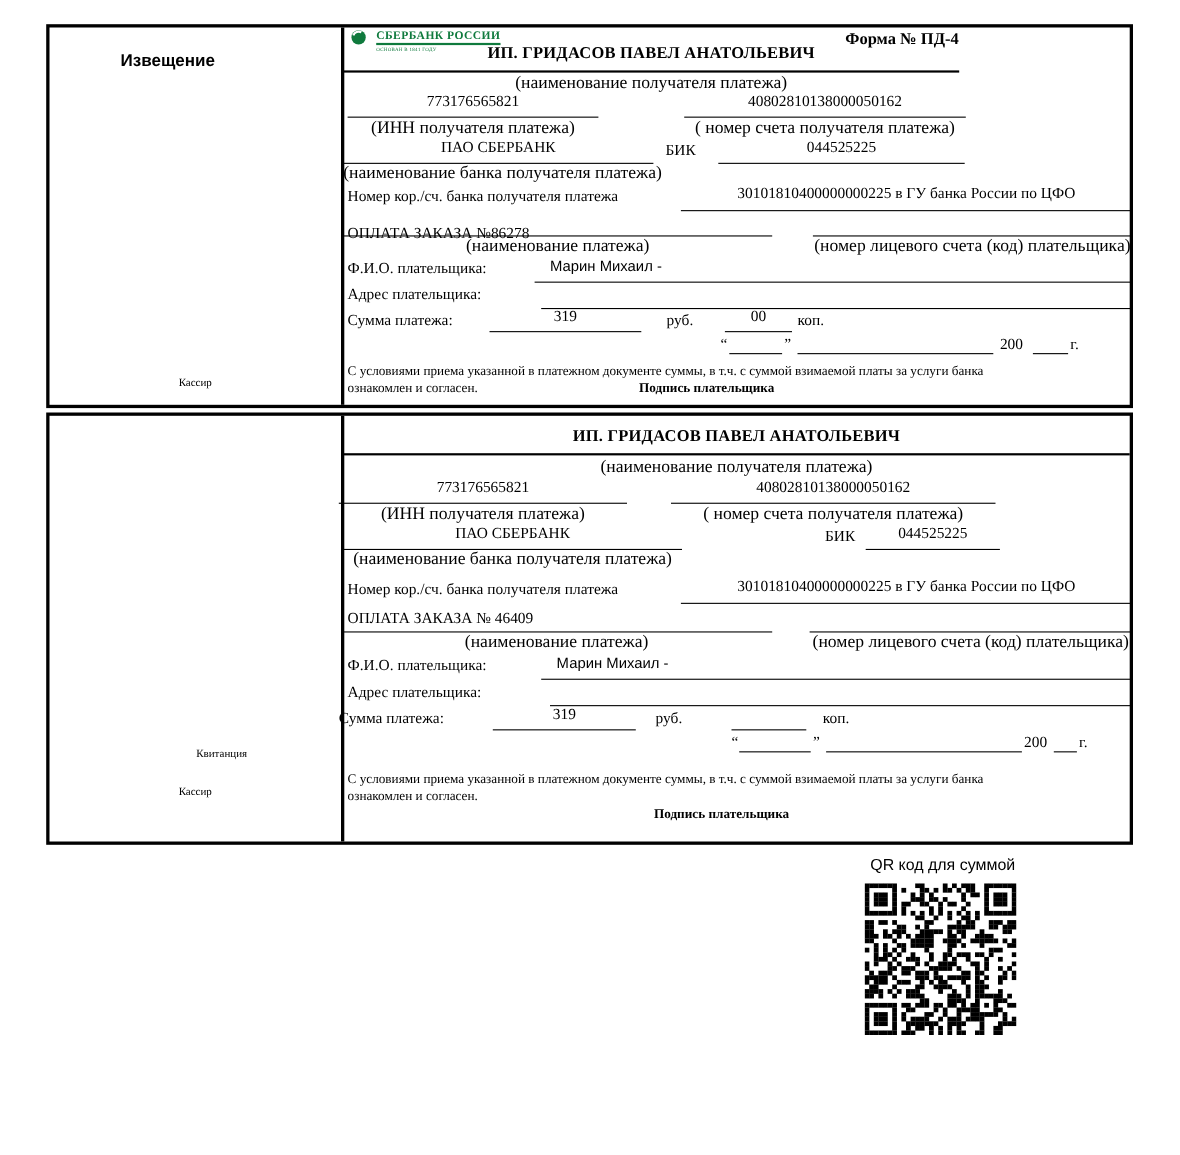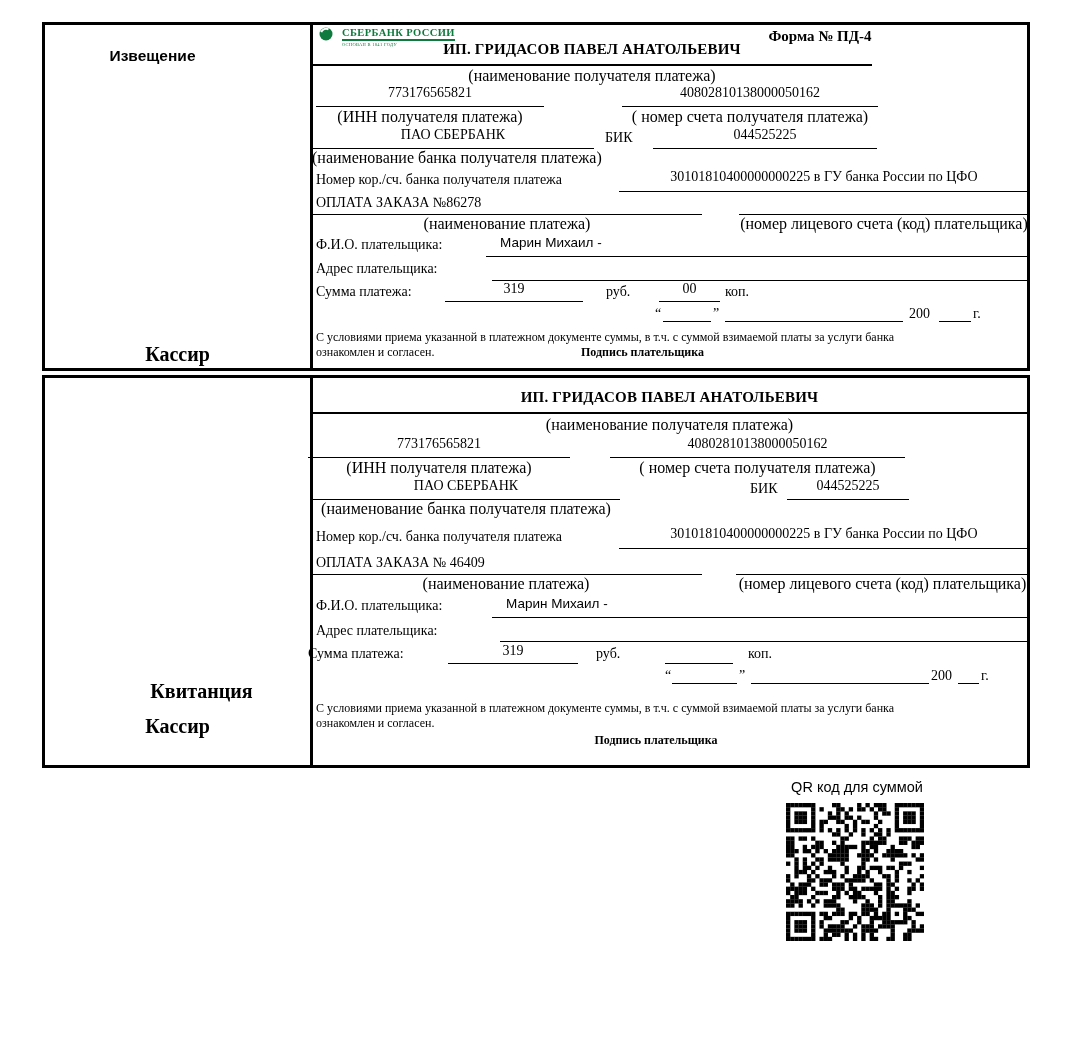--- a/index.html
+++ b/index.html
@@ -13,21 +13,21 @@
   .a{position:absolute;white-space:nowrap}
   .c{text-align:center}
   .t{font-size:14px;line-height:18px}
   .cap{font-size:16px;line-height:14px}
   .b{font-weight:bold}
   .i{}
   .u{border-bottom:1.5px solid #000}
   .u2{border-bottom:2px solid #000}
   .sans{font-family:"Liberation Sans", sans-serif}
   .sec-title{font-size:15.5px;font-weight:bold}
-  .serif-title{font-size:20px;font-weight:bold}
+  .serif-title{font-size:10px;font-weight:normal}
   .name{font-size:15px;font-weight:bold;letter-spacing:.2px}
   .agr{font-size:12px;line-height:14px}
   .logo{display:flex;align-items:flex-start;gap:9px}
   .logo-txt{font-size:10.5px;font-weight:bold;letter-spacing:.4px;border-bottom:2px solid #0f7a3d;padding-bottom:1px}
   .logo-sub{font-size:4.5px;letter-spacing:.3px;margin-top:1px}
   .green{color:#0f7a3d}
   .fio-val{font-size:13.5px;padding-left:14px;display:inline-block}
   svg{display:block}
 </style>
 </head>
@@ -62,21 +62,21 @@
   <div class="a c t u" style="left:267px;top:101px;width:282px;height:22px">ПАО СБЕРБАНК</div>
   <div class="a t" style="left:560px;top:104px">БИК</div>
   <div class="a c t u" style="left:608px;top:101px;width:224px;height:22px">044525225</div>
   <div class="a c cap" style="left:267px;top:126px;width:282px">(наименование банка получателя платежа)</div>
 
   <div class="a t" style="left:271px;top:146px">Номер кор./сч. банка получателя платежа</div>
   <div class="a c t u" style="left:574px;top:143px;width:410px;height:23px">30101810400000000225 в ГУ банка России по ЦФО</div>
 
   <div class="a u" style="left:267px;top:168px;width:390px;height:21px"></div>
   <div class="a u" style="left:694px;top:168px;width:290px;height:21px"></div>
-  <div class="a t" style="left:271px;top:169px">ОПЛАТА ЗАКАЗА №86278</div>
+  <div class="a t" style="left:271px;top:179px">ОПЛАТА ЗАКАЗА №86278</div>
   <div class="a c cap" style="left:267px;top:192px;width:390px">(наименование платежа)</div>
   <div class="a c cap" style="left:694px;top:192px;width:290px">(номер лицевого счета (код) плательщика)</div>
 
   <div class="a t" style="left:271px;top:211px">Ф.И.О. плательщика:</div>
   <div class="a u" style="left:441px;top:208px;width:543px;height:23px">
     <span class="sans fio-val">Марин Михаил -</span>
   </div>
 
   <div class="a t" style="left:271px;top:235px">Адрес плательщика:</div>
   <div class="a u" style="left:447px;top:232px;width:537px;height:23px"></div>

